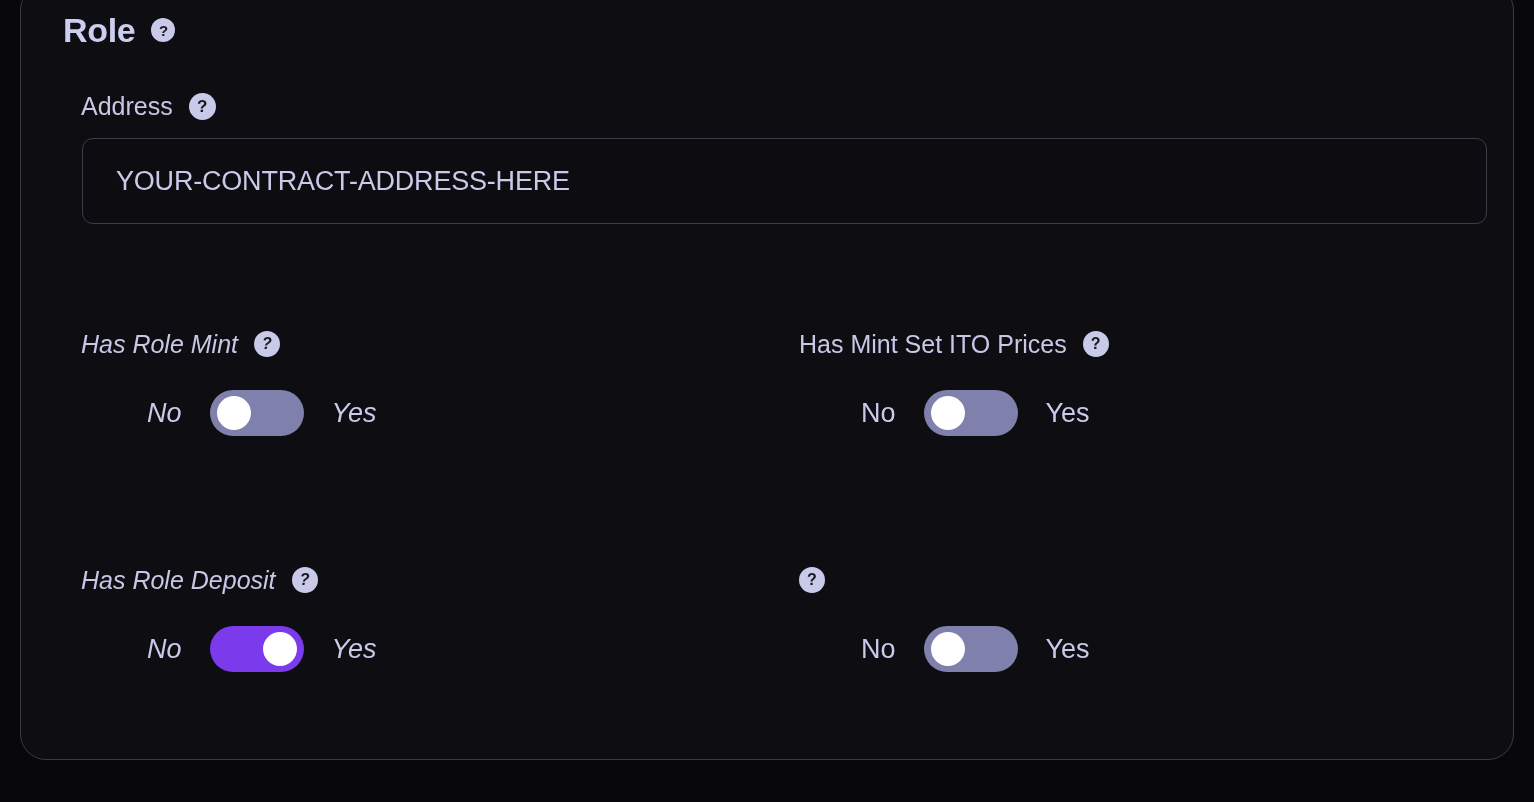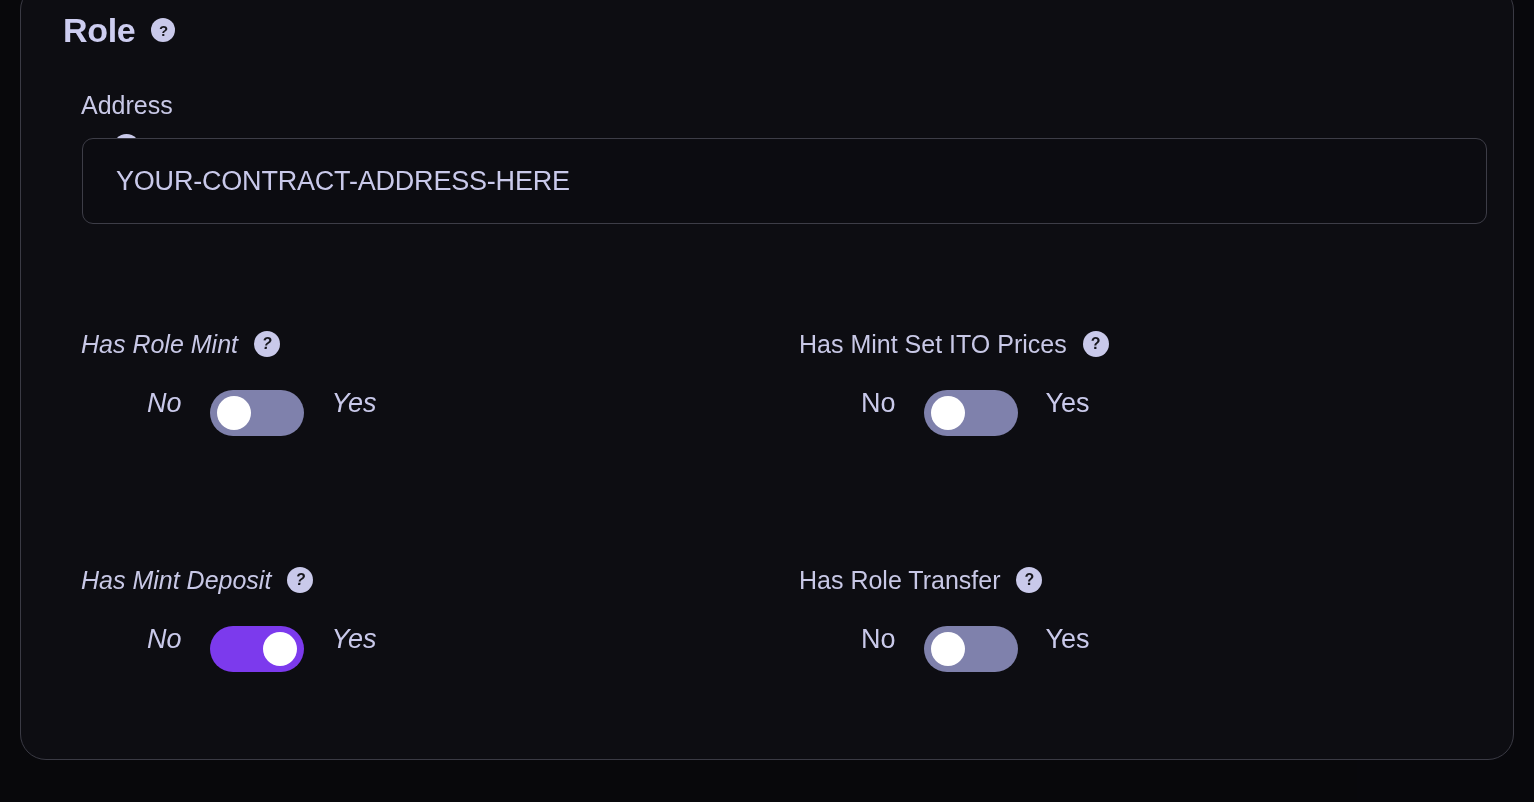--- a/index.html
+++ b/index.html
@@ -71,21 +71,20 @@
     position: absolute;
     left: 60px;
     top: 108px;
     display: flex;
     align-items: center;
     gap: 16px;
     font-size: 25px;
     font-weight: 400;
     color: #c8c8e6;
     line-height: 1;
-    flex-direction: column;
   }
 
   .address-input {
     position: absolute;
     left: 61px;
     top: 153px;
     width: 1405px;
     height: 86px;
     box-sizing: border-box;
     background: #0c0c11;
@@ -116,21 +115,21 @@
     font-size: 25px;
     font-weight: 400;
     color: #c8c8e6;
     line-height: 1;
     height: 30px;
     white-space: nowrap;
   }
 
   .toggle-control {
     display: flex;
-    align-items: flex-start;
+    align-items: center;
     margin-top: 31px;
     margin-left: 66px;
     gap: 28px;
   }
 
   .tg-right .toggle-control { margin-left: 62px; }
 
   .toggle-side {
     font-size: 27px;
     color: #c9c9ea;
@@ -207,35 +206,34 @@
         <span class="toggle-side">No</span>
         <div class="switch">
           <div class="knob"></div>
         </div>
         <span class="toggle-side">Yes</span>
       </div>
     </div>
 
     <div class="toggle-group tg-left tg-row2">
       <div class="toggle-label">
-        <span>Has Mint Deposit</span>
+        <span>Has Role Deposit</span>
         <span class="help-icon sm">?</span>
       </div>
       <div class="toggle-control">
         <span class="toggle-side">No</span>
         <div class="switch on">
           <div class="knob"></div>
         </div>
         <span class="toggle-side">Yes</span>
       </div>
     </div>
 
     <div class="toggle-group tg-right tg-row2">
       <div class="toggle-label">
-        <span>Has Role Transfer</span>
         <span class="help-icon sm">?</span>
       </div>
       <div class="toggle-control">
         <span class="toggle-side">No</span>
         <div class="switch">
           <div class="knob"></div>
         </div>
         <span class="toggle-side">Yes</span>
       </div>
     </div>

